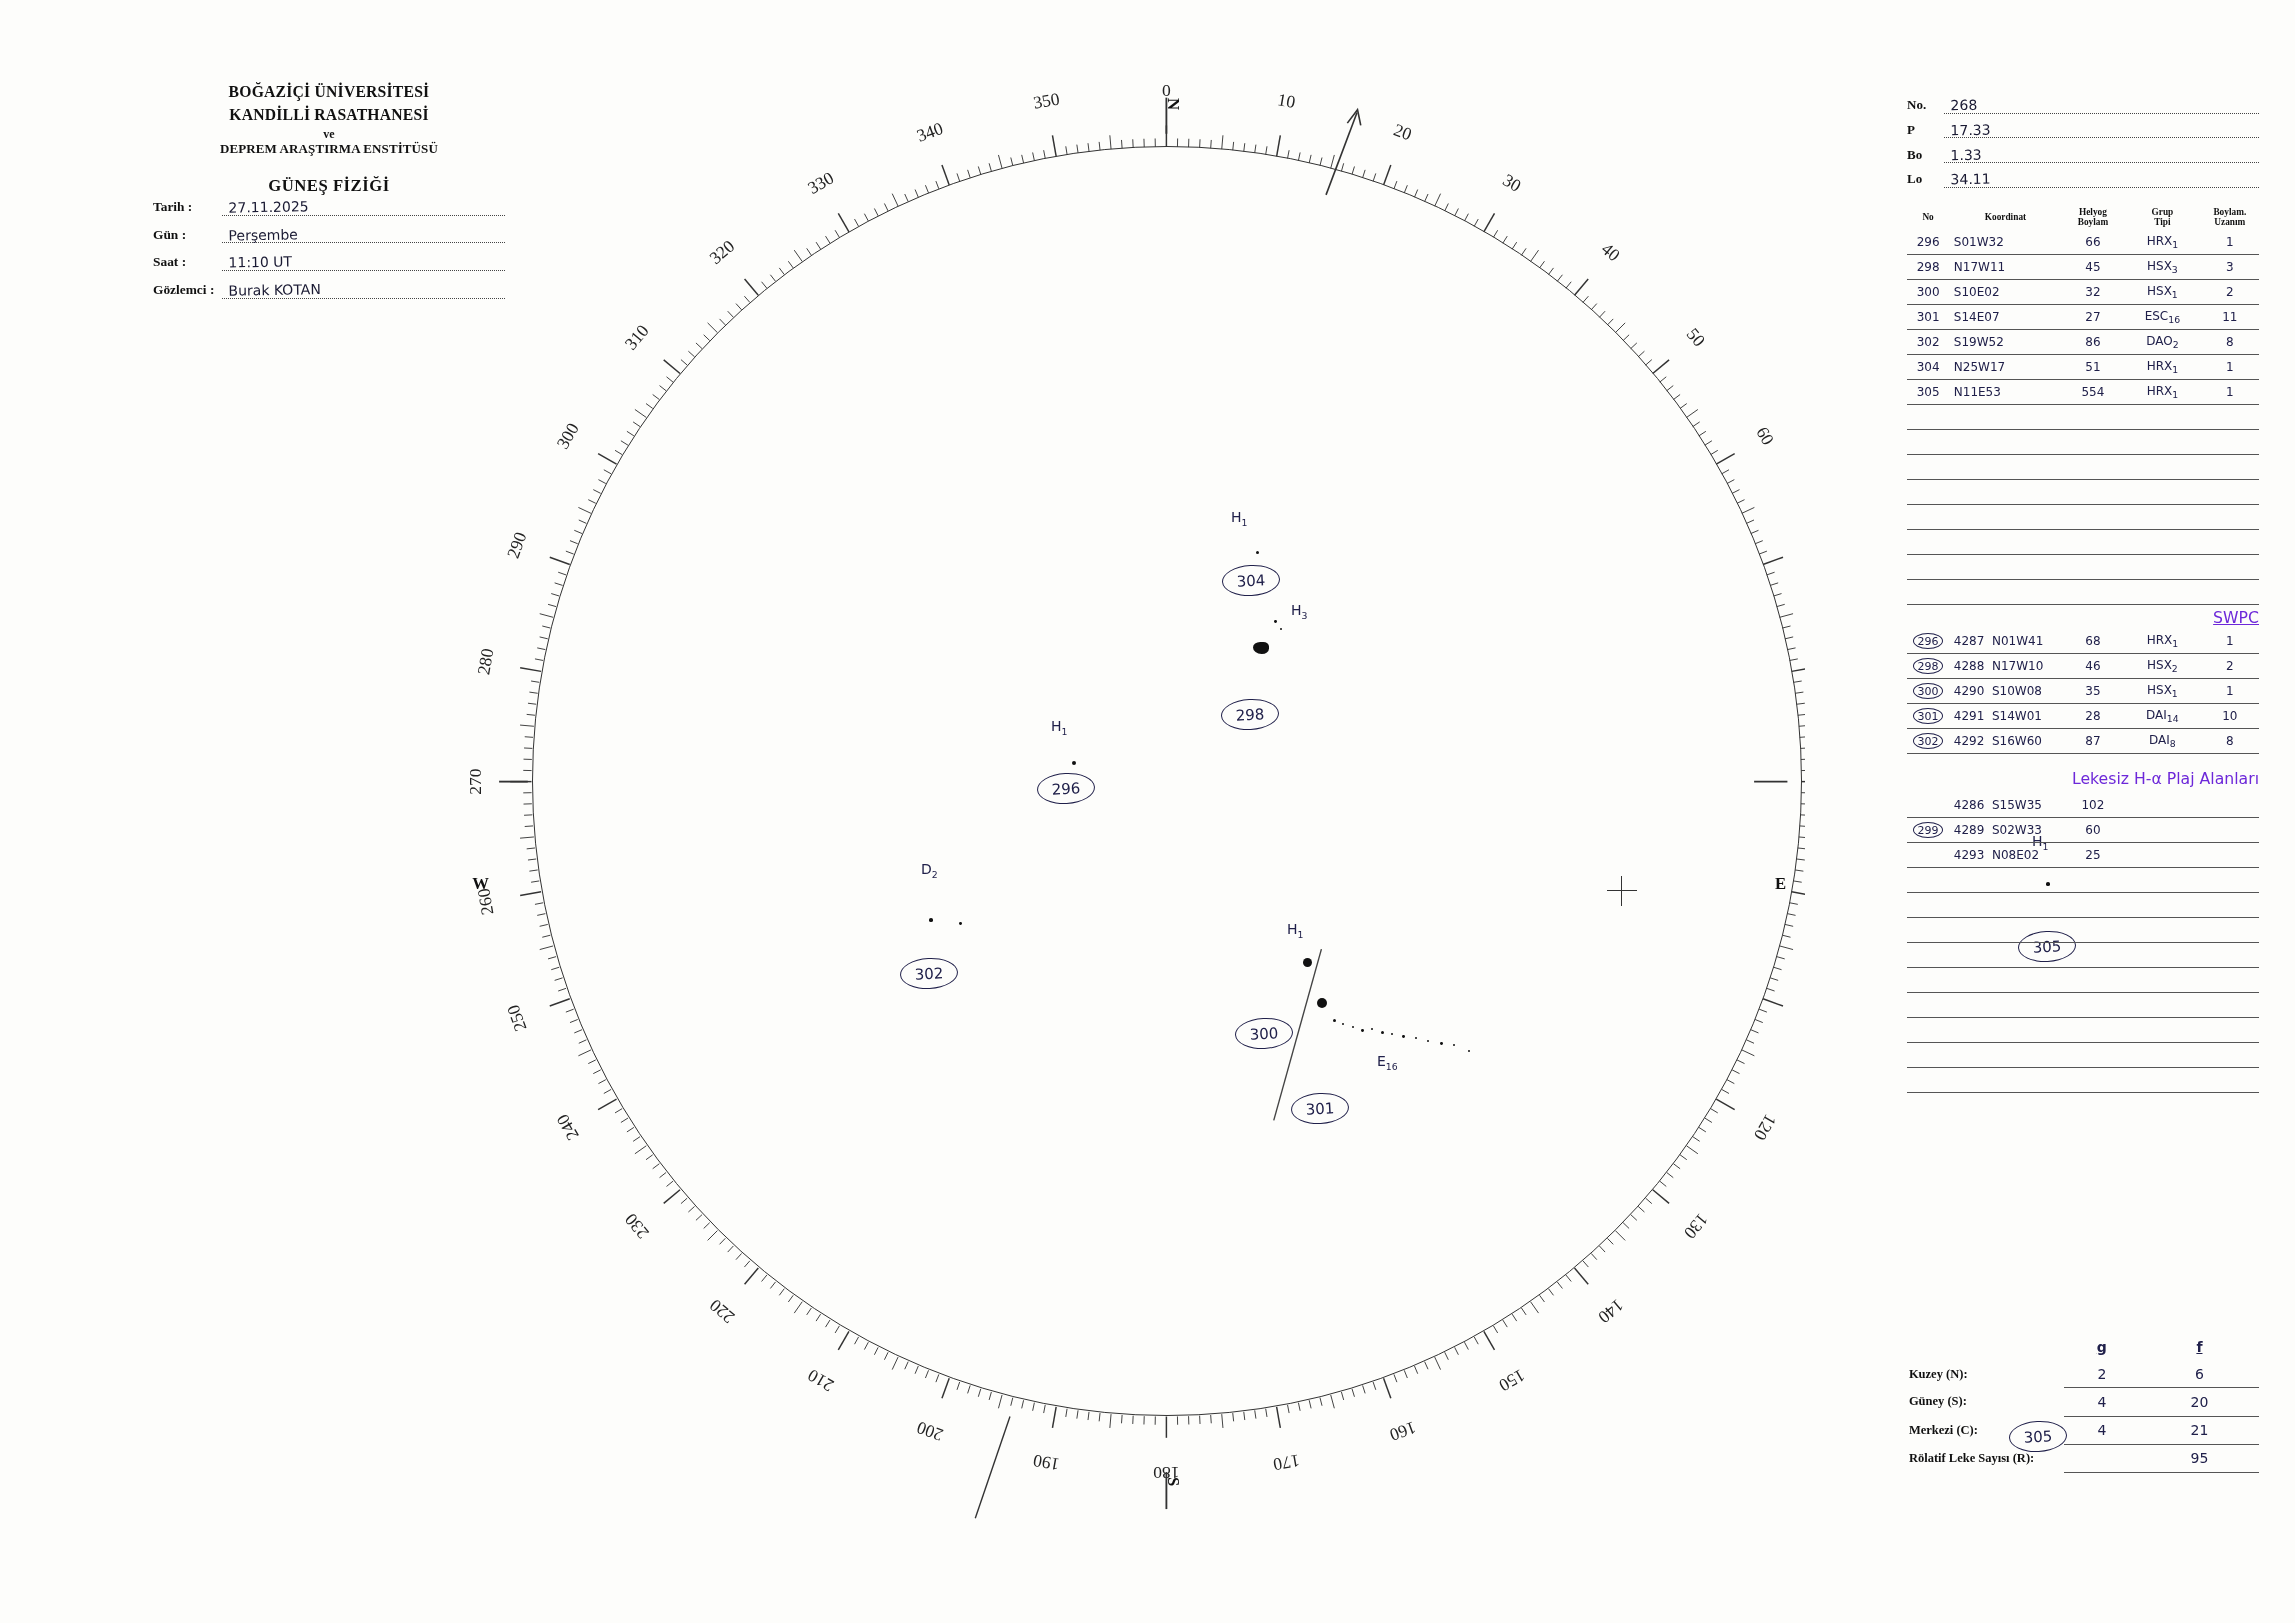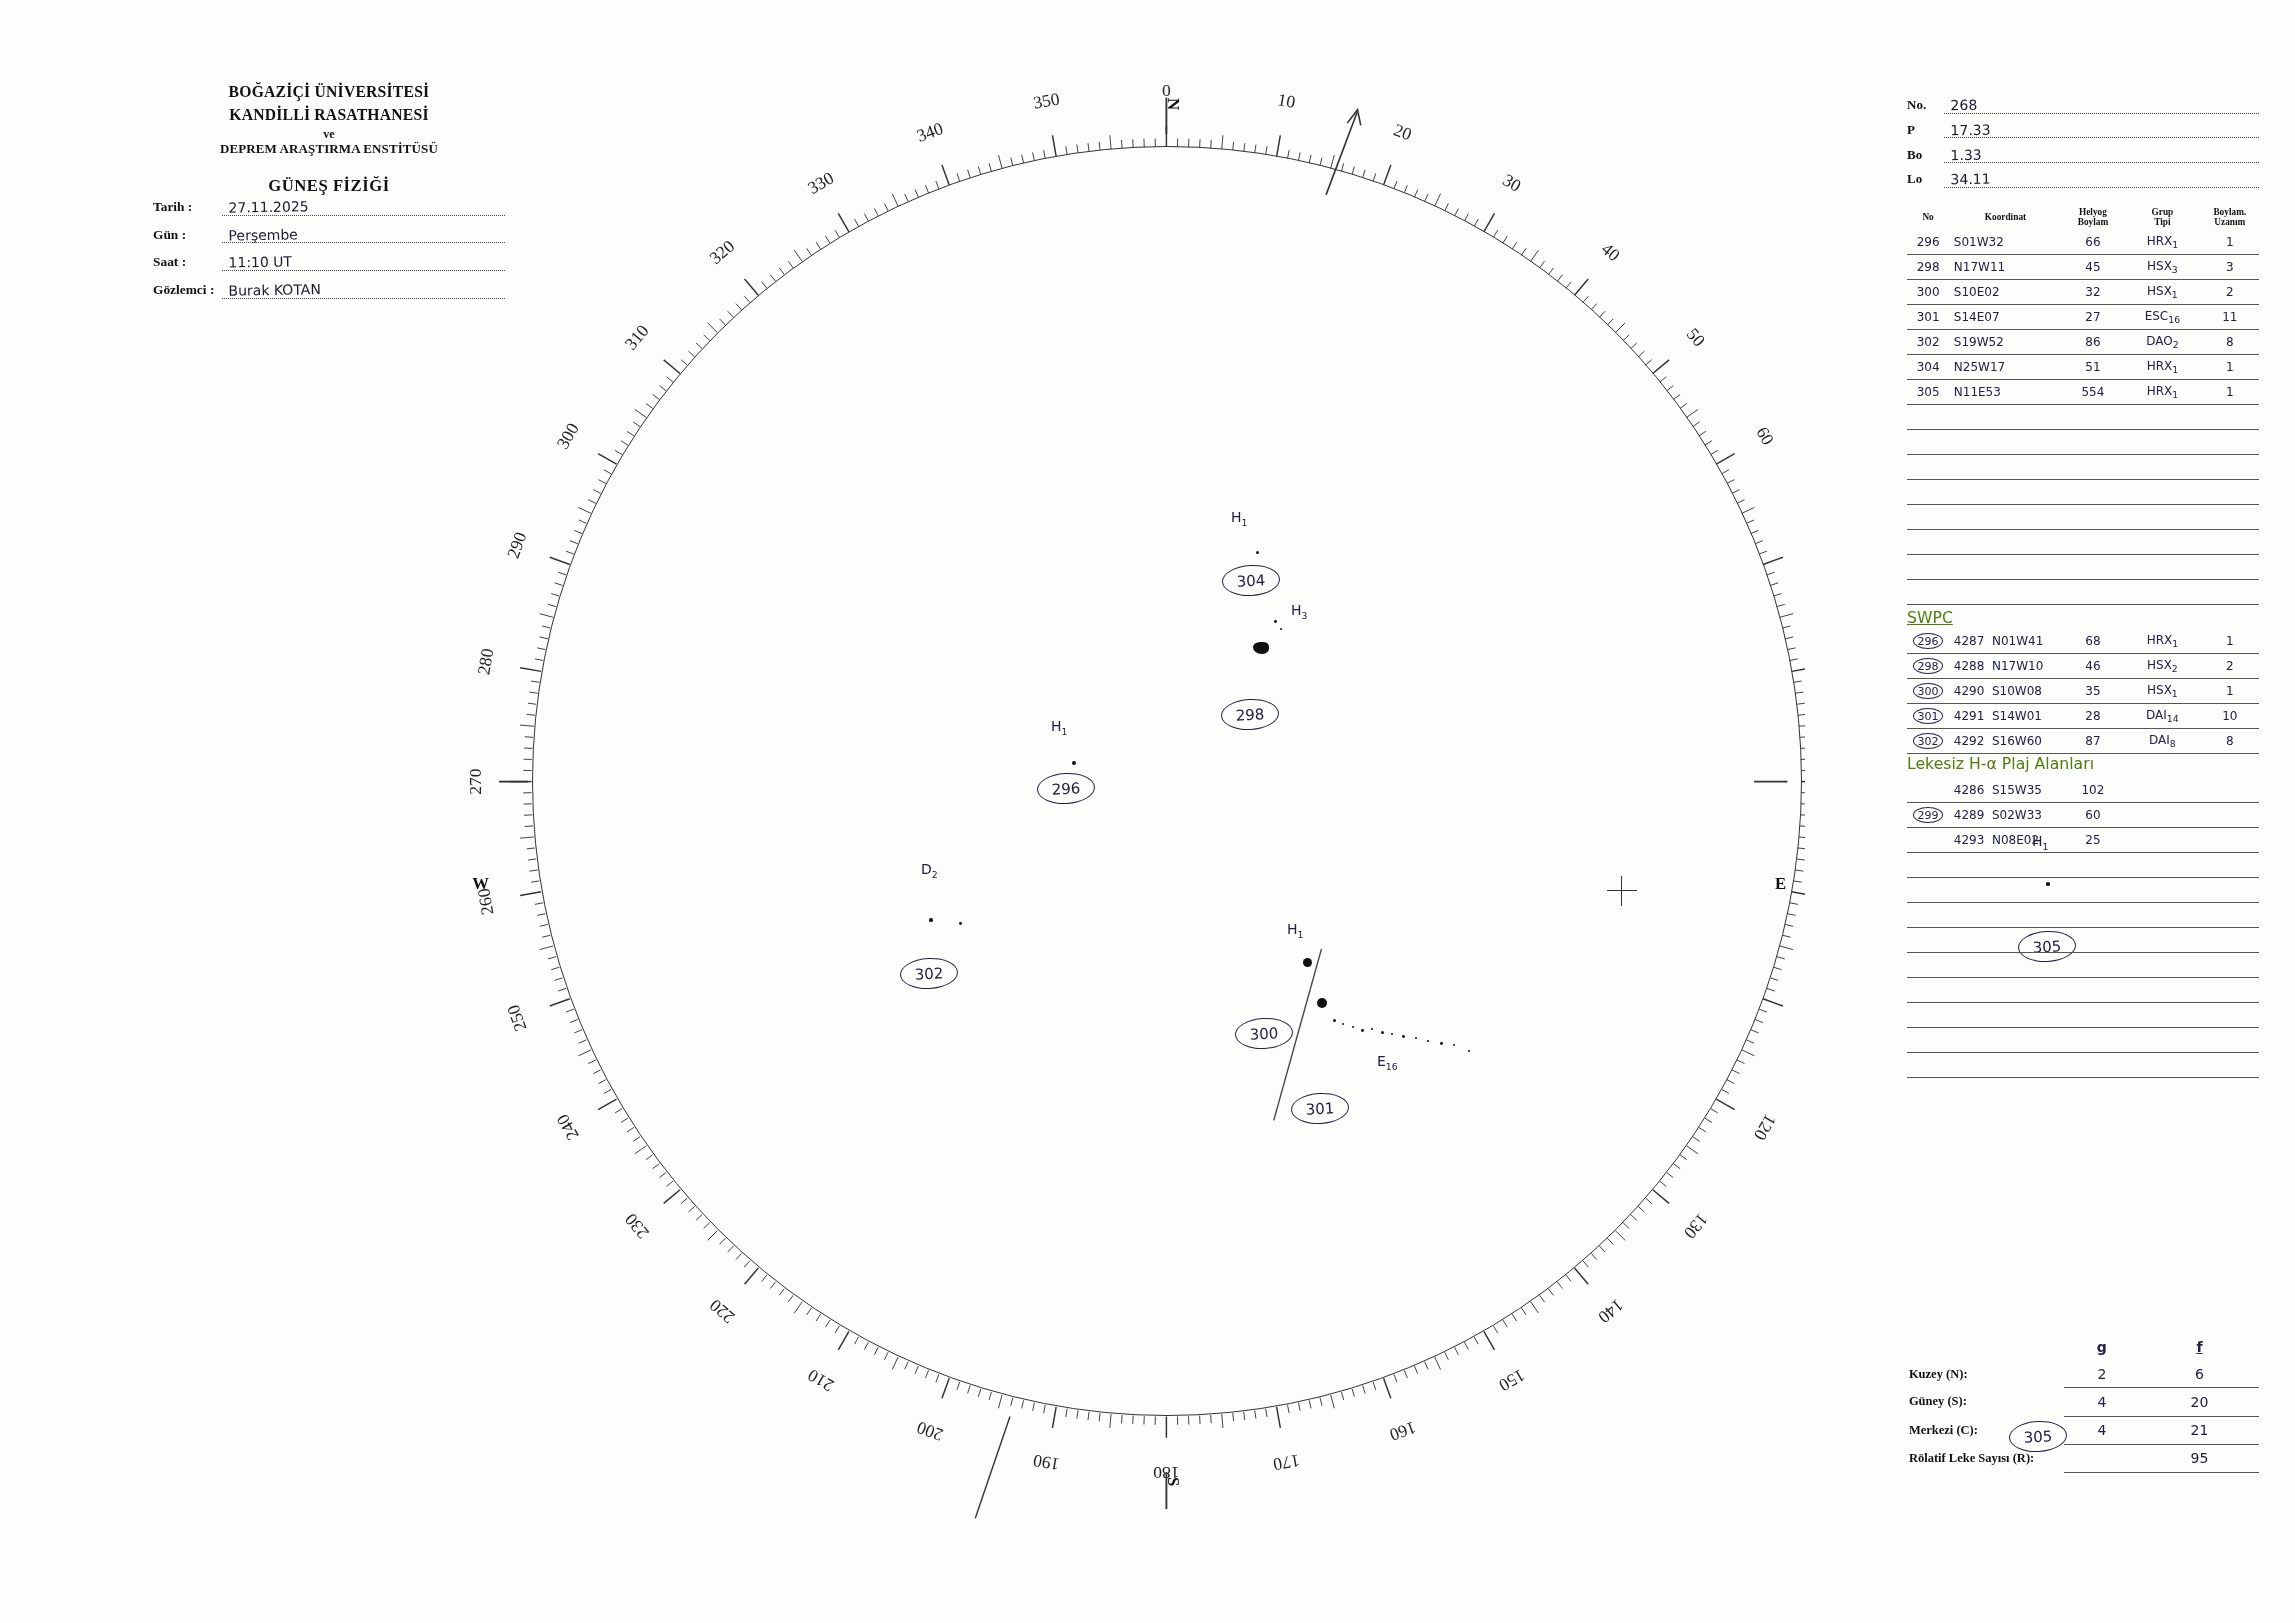--- a/index.html
+++ b/index.html
@@ -54,21 +54,21 @@
 
   table.tbl{border-collapse:collapse;width:100%;margin-top:18.5px;}
   table.tbl th{font-size:9.3px;font-weight:bold;padding:0.9px 0.9px 2.8px 0.9px;text-align:center;line-height:1.05;font-family:"Liberation Serif",serif;}
   table.tbl td{border-bottom:1.2px solid #555;height:24px;font-family:"DejaVu Sans",sans-serif;font-size:12px;color:#20204a;text-align:center;padding:0 0.9px;}
   table.tbl td.no{width:40px;}
   table.tbl td.koord{width:106px;text-align:left;padding-left:4.6px;}
   table.tbl td.boy{width:60px;}
   table.tbl td.tip{width:74px;}
   table.tbl td.uz{width:56px;}
 
-  .swpc-head{font-family:"DejaVu Sans",sans-serif;font-size:15.7px;color:#4d7c0f;text-decoration:underline;}
+  .swpc-head{font-family:"DejaVu Sans",sans-serif;font-size:15.7px;color:#6d28d9;text-decoration:underline;text-align:right;}
   .circ-no{display:inline-block;border:1.4px solid #20204a;border-radius:50%;padding:0.5px 3.7px;font-family:"DejaVu Sans",sans-serif;font-size:11px;color:#20204a;}
 
   
   #summary{position:absolute;left:1907px;top:1333px;width:352px;font-size:12.5px;font-weight:bold;}
   #summary table{border-collapse:collapse;width:100%;}
   #summary td{padding:5.6px 1.9px;}
   #summary td.lbl{width:153px;}
   #summary td.v{font-family:"DejaVu Sans",sans-serif;font-weight:normal;color:#20204a;font-size:14px;border-bottom:1.2px solid #555;text-align:center;}
   #summary .gh{font-family:"DejaVu Sans",sans-serif;text-decoration:underline;font-size:14px;text-align:center;color:#20204a;}
 </style>
@@ -771,21 +771,21 @@
             </tr>
             <tr>
               <td class="no"><span class="circ-no">302</span></td>
               <td class="koord">4292&nbsp;&nbsp;S16W60</td>
               <td class="boy">87</td>
               <td class="tip">DAI<span class="sub">8</span></td>
               <td class="uz">8</td>
             </tr>
           </tbody>
       </table>
-      <div class="swpc-head" style="text-decoration:none;margin-top:0;">Lekesiz H-α Plaj Alanları</div>
+      <div class="swpc-head" style="text-decoration:none;margin-top:15px;">Lekesiz H-α Plaj Alanları</div>
       <table class="tbl" style="margin-top:5px;">
         <tbody id="plage-body">
             <tr>
               <td class="no"></td>
               <td class="koord">4286&nbsp;&nbsp;S15W35</td>
               <td class="boy">102</td>
               <td class="tip"></td>
               <td class="uz"></td>
             </tr>
             <tr>

